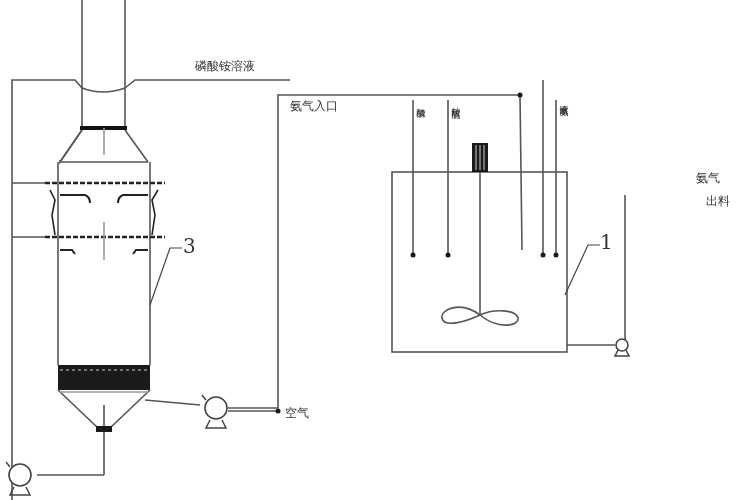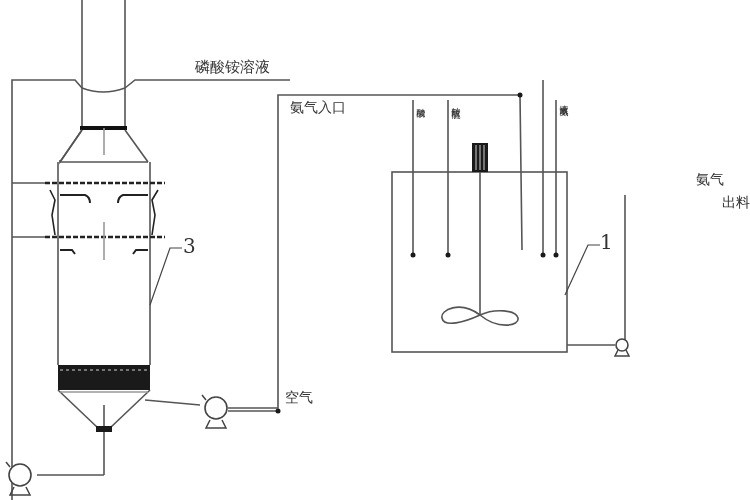--- a/index.html
+++ b/index.html
@@ -1,19 +1,19 @@
 <!DOCTYPE html>
 <html><head>
 <meta charset="utf-8">
 <style>
   html, body { margin: 0; padding: 0; background: #ffffff; }
   body { width: 750px; height: 500px; position: relative; overflow: hidden; font-family: "DejaVu Sans", sans-serif; }
   svg { position: absolute; left: 0; top: 0; }
-  .lbl { position: absolute; font-size: 15px; color: #333; white-space: nowrap; line-height: 1; }
-  .lbl-sm { font-size: 14px; }
+  .lbl { position: absolute; font-size: 12px; color: #333; white-space: nowrap; line-height: 1; }
+  .lbl-sm { font-size: 12px; font-family: Liberation Serif, serif; }
   .vert { writing-mode: vertical-rl; font-size: 9px; color: #333; letter-spacing: -1px; }
   .num { font-family: "DejaVu Serif", serif; font-size: 20px; color: #333; }
 </style>
 </head>
 <body>
 
 <svg width="750" height="500" viewBox="0 0 750 500">
   <g stroke="#555" stroke-width="1.6" fill="none">
 
     <line x1="82" y1="0" x2="82" y2="128"></line>
@@ -99,20 +99,20 @@
   </g>
   <g stroke="#444" stroke-width="1.5" fill="none">
     <path d="M206 400 L202 395 M210 420 L206 428 L226 428 L222 420"></path>
     <path d="M10 467 L6 462 M14 487 L10 495 L30 495 L26 487"></path>
     <path d="M618 350 L615 356 L629 356 L626 350"></path>
   </g>
 </svg>
 
 <div class="lbl" style="left:195px;top:60px;">磷酸铵溶液</div>
 <div class="lbl lbl-sm" style="left:290px;top:100px;">氨气入口</div>
-<div class="lbl lbl-sm" style="left:285px;top:390px;">空气</div>
+<div class="lbl lbl-sm" style="left:285px;top:407px;">空气</div>
 <div class="lbl vert" style="left:416px;top:102px;">磷酸</div>
 <div class="lbl vert" style="left:451px;top:102px;">硫酸铵</div>
 <div class="lbl vert" style="left:559px;top:100px;">氨水溶液</div>
 <div class="lbl lbl-sm" style="left:696px;top:172px;">氨气</div>
-<div class="lbl lbl-sm" style="left:722px;top:195px;">出料</div>
+<div class="lbl lbl-sm" style="left:706px;top:195px;">出料</div>
 <div class="lbl num" style="left:183px;top:236px;">3</div>
 <div class="lbl num" style="left:600px;top:232px;">1</div>
 
 </body></html>

